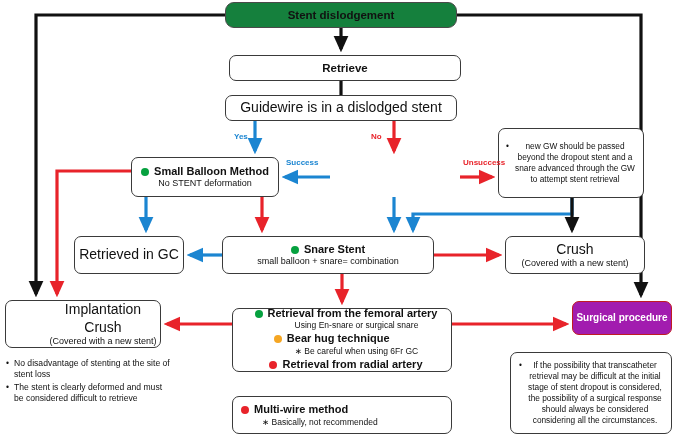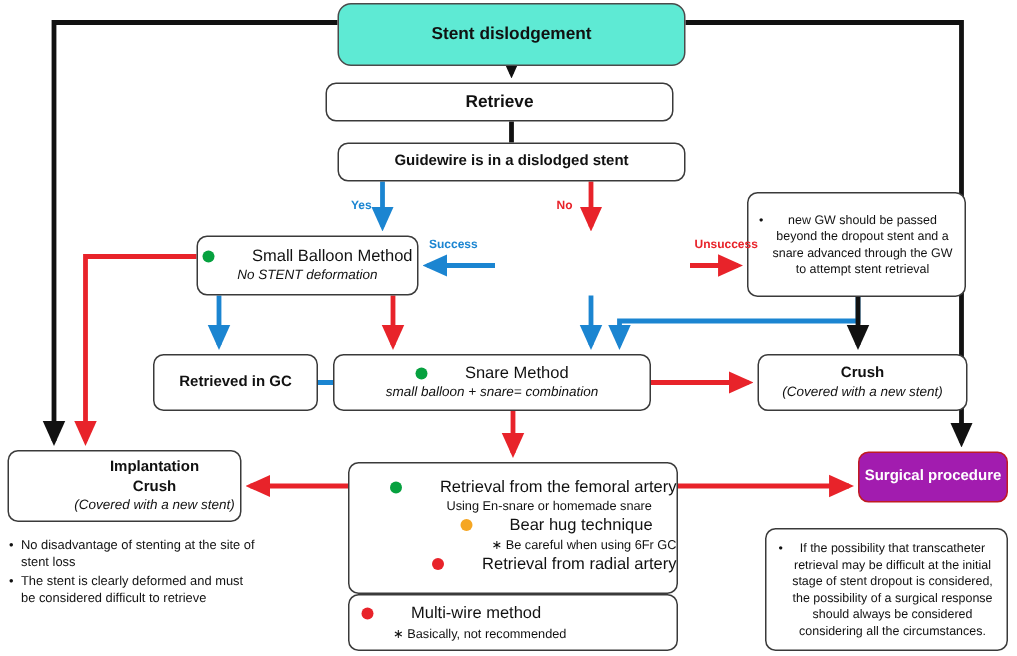--- a/index.html
+++ b/index.html
@@ -6,54 +6,54 @@
   body{width:678px;height:437px;overflow:hidden;
        font-family:"Liberation Sans","DejaVu Sans",sans-serif;color:#111;}
   #stage{position:relative;width:678px;height:437px;}
   svg#wires{position:absolute;left:0;top:0;width:678px;height:437px;}
 
   .node{position:absolute;box-sizing:border-box;border:1.6px solid #3a3a3a;
         border-radius:7px;background:#fff;display:flex;flex-direction:column;
         align-items:center;justify-content:center;text-align:center;
         line-height:1.22;z-index:3;}
   .t-main{font-size:11px;font-weight:700;}
-  .t-sub{font-size:9px;font-weight:400;font-style:italic;}
-  .t-reg{font-size:10px;font-weight:700;}
-
-  #n-title{left:225px;top:2px;width:232px;height:42px;background:#5eead4;
+  .t-sub{font-size:9px;font-weight:400;}
+  .t-reg{font-size:14px;font-weight:400;}
+
+  #n-title{left:225px;top:2px;width:232px;height:26px;background:#15803d;
            border-color:#4a4a4a;border-radius:9px;}
   #n-title .t-main{font-size:11.5px;}
-  #n-retrieve{left:217px;top:55px;width:232px;height:26px;}
+  #n-retrieve{left:229px;top:55px;width:232px;height:26px;}
   #n-retrieve .t-main{font-size:11.5px;}
   #n-guide{left:225px;top:95px;width:232px;height:26px;}
   #n-sbm{left:131px;top:157px;width:148px;height:40px;}
   #n-attempt{left:330px;top:157px;width:130px;height:40px;}
   #n-newgw{left:498px;top:128px;width:146px;height:70px;
            align-items:flex-start;justify-content:center;padding:4px 6px 4px 6px;}
-  #n-rgc{left:74px;top:236px;width:110px;height:38px;margin-left:28px;}
+  #n-rgc{left:74px;top:236px;width:110px;height:38px;}
   #n-snare{left:222px;top:236px;width:212px;height:38px;}
   #n-crush{left:505px;top:236px;width:140px;height:38px;}
   #n-impl{left:5px;top:300px;width:156px;height:48px;padding-left:40px;}
   #n-surg{left:572px;top:301px;width:100px;height:34px;background:#a21caf;
           border-color:#C01B22;}
   #n-surg .t-main{color:#fff;font-size:10px;}
-  #n-meth{left:232px;top:308px;width:220px;height:88px;
-          align-items:flex-end;justify-content:center;padding:5px 0 5px 8px;}
+  #n-meth{left:232px;top:308px;width:220px;height:64px;
+          align-items:center;justify-content:center;padding:5px 0 5px 8px;}
   #n-multi{left:232px;top:396px;width:220px;height:38px;
            align-items:flex-start;justify-content:center;padding:3px 4px 3px 8px;}
   #n-note-surg{left:510px;top:352px;width:162px;height:82px;
            align-items:flex-start;justify-content:center;padding:4px 7px;}
 
   .mrow{display:flex;align-items:baseline;gap:5px;}
   .dot{width:8px;height:8px;border-radius:50%;flex:0 0 8px;
        position:relative;top:1px;}
   .dot.green{background:#06A13F;}
   .dot.orange{background:#F5A623;}
   .dot.red{background:#E8232A;}
-  .m-title{font-size:11px;font-weight:400;margin-left:20px;}
+  .m-title{font-size:11px;font-weight:700;}
   .m-sub{font-size:8.5px;margin-left:21px;}
   .m-blk{margin-bottom:2px;}
 
   .plain-note{position:absolute;z-index:3;font-size:8.6px;line-height:1.33;}
   #note-impl{left:6px;top:358px;width:168px;}
   .bul{display:flex;gap:3px;margin-bottom:1px;}
   .bul .b{flex:0 0 5px;}
 
   .nb{font-size:8.3px;line-height:1.33;display:flex;gap:3px;}
   .nb .b{flex:0 0 5px;}
@@ -151,21 +151,21 @@
     </div>
   </div>
 
   <div class="node" id="n-rgc">
     <span class="t-reg">Retrieved in GC</span>
   </div>
 
   <div class="node" id="n-snare">
     <div class="mrow">
       <span class="dot green"></span>
-      <span class="m-title">Snare Method</span>
+      <span class="m-title">Snare Stent</span>
     </div>
     <span class="t-sub">small balloon + snare= combination</span>
   </div>
 
   <div class="node" id="n-crush">
     <span class="t-reg">Crush</span>
     <span class="t-sub">(Covered with a new stent)</span>
   </div>
 
   <div class="node" id="n-impl">
@@ -177,21 +177,21 @@
   <div class="node" id="n-surg">
     <span class="t-main">Surgical procedure</span>
   </div>
 
   <div class="node" id="n-meth">
     <div class="m-blk">
       <div class="mrow">
         <span class="dot green"></span>
         <span class="m-title">Retrieval from the femoral artery</span>
       </div>
-      <div class="m-sub">Using En-snare or homemade snare</div>
+      <div class="m-sub">Using En-snare or surgical snare</div>
     </div>
     <div class="m-blk">
       <div class="mrow">
         <span class="dot orange"></span>
         <span class="m-title">Bear hug technique</span>
       </div>
       <div class="m-sub">∗ Be careful when using 6Fr GC</div>
     </div>
     <div class="m-blk">
       <div class="mrow">

